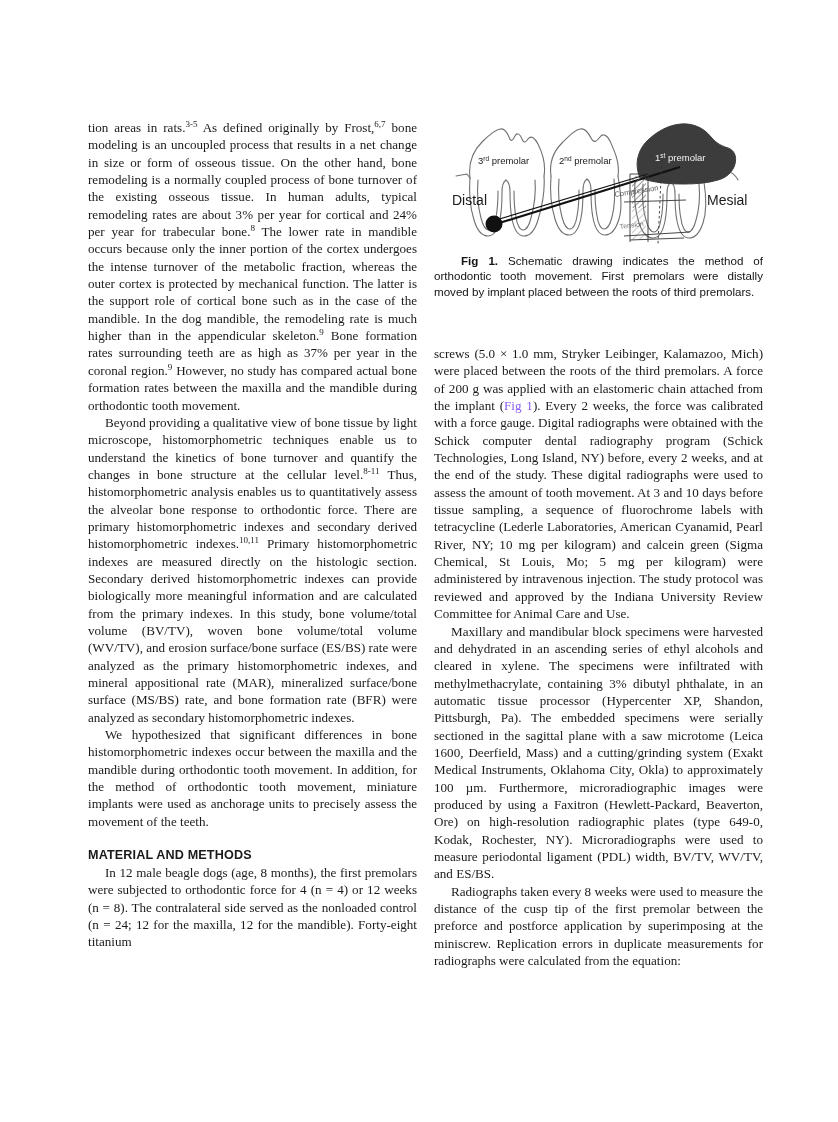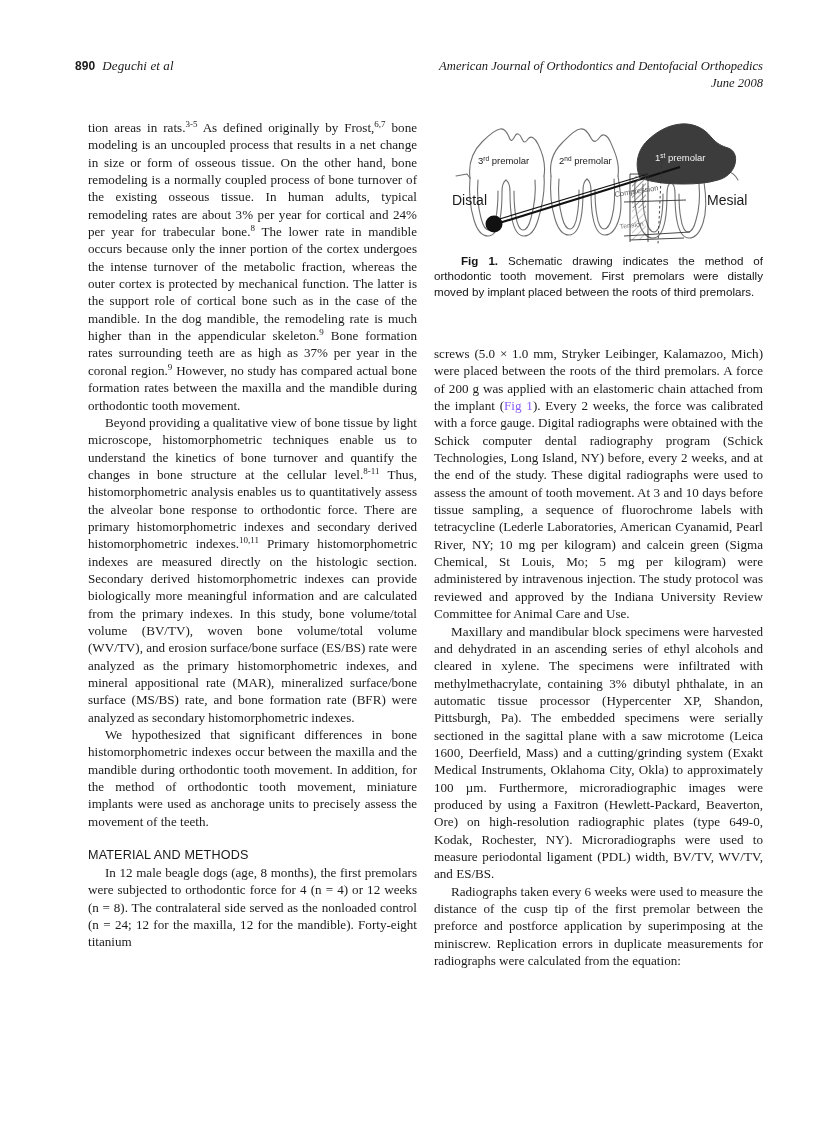--- a/index.html
+++ b/index.html
@@ -90,21 +90,21 @@
 
   a.xref {
     color: #8b5cf6;
     text-decoration: none;
   }
 
   h2.section {
     margin: 18px 0 2px 0;
     font-family: "Liberation Sans", sans-serif;
     font-size: 12.6px;
-    font-weight: normal;
+    font-weight: bold;
     letter-spacing: 0.15px;
     text-indent: 0;
     text-align: left;
   }
 
   
   .figure-block {
     position: absolute;
     left: 434px;
     top: 112px;
@@ -126,29 +126,20 @@
     text-align: justify;
     color: #141414;
   }
   .figcaption .figlabel { font-weight: bold; padding-left: 27px; }
 </style>
 </head>
 <body>
 
 <div class="page">
 
-  <div class="runhead">
-    <div class="runhead-left">
-      <span class="runhead-pageno">890</span><span class="runhead-author">Deguchi et al</span>
-    </div>
-    <div class="runhead-right">
-      <span>American Journal of Orthodontics and Dentofacial Orthopedics</span>
-      <span class="jdate">June 2008</span>
-    </div>
-  </div>
 
   <div class="figure-block">
     <div class="figure-art">
       <svg width="329" height="133" viewBox="0 0 329 133" xmlns="http://www.w3.org/2000/svg">
         <rect x="0" y="0" width="329" height="133" fill="#ffffff"></rect>
 
         <g fill="none" stroke="#707070" stroke-width="1.1" stroke-linejoin="round" stroke-linecap="round">
 
           <path d="M22 64 L33 62 L36 66"></path>
 
@@ -253,16 +244,16 @@
 
     <p class="body">In 12 male beagle dogs (age, 8 months), the first premolars were subjected to orthodontic force for 4 (n = 4) or 12 weeks (n = 8). The contralateral side served as the nonloaded control (n = 24; 12 for the maxilla, 12 for the mandible). Forty-eight titanium</p>
   </div>
 
   <div class="col col-right" style="top: 345px;">
 
     <p class="body noindent"><span>screws (5.0 × 1.0 mm, Stryker Leibinger, Kalamazoo, Mich) were placed between the roots of the third premolars. A force of 200 g was applied with an elastomeric chain attached from the implant (</span><a class="xref" href="#">Fig 1</a><span>). Every 2 weeks, the force was calibrated with a force gauge. Digital radiographs were obtained with the Schick computer dental radiography program (Schick Technologies, Long Island, NY) before, every 2 weeks, and at the end of the study. These digital radiographs were used to assess the amount of tooth movement. At 3 and 10 days before tissue sampling, a sequence of fluorochrome labels with tetracycline (Lederle Laboratories, American Cyanamid, Pearl River, NY; 10 mg per kilogram) and calcein green (Sigma Chemical, St Louis, Mo; 5 mg per kilogram) were administered by intravenous injection. The study protocol was reviewed and approved by the Indiana University Review Committee for Animal Care and Use.</span></p>
 
     <p class="body">Maxillary and mandibular block specimens were harvested and dehydrated in an ascending series of ethyl alcohols and cleared in xylene. The specimens were infiltrated with methylmethacrylate, containing 3% dibutyl phthalate, in an automatic tissue processor (Hypercenter XP, Shandon, Pittsburgh, Pa). The embedded specimens were serially sectioned in the sagittal plane with a saw microtome (Leica 1600, Deerfield, Mass) and a cutting/grinding system (Exakt Medical Instruments, Oklahoma City, Okla) to approximately 100 µm. Furthermore, microradiographic images were produced by using a Faxitron (Hewlett-Packard, Beaverton, Ore) on high-resolution radiographic plates (type 649-0, Kodak, Rochester, NY). Microradiographs were used to measure periodontal ligament (PDL) width, BV/TV, WV/TV, and ES/BS.</p>
 
-    <p class="body">Radiographs taken every 6 weeks were used to measure the distance of the cusp tip of the first premolar between the preforce and postforce application by superimposing at the miniscrew. Replication errors in duplicate measurements for radiographs were calculated from the equation:</p>
+    <p class="body">Radiographs taken every 8 weeks were used to measure the distance of the cusp tip of the first premolar between the preforce and postforce application by superimposing at the miniscrew. Replication errors in duplicate measurements for radiographs were calculated from the equation:</p>
   </div>
 
 </div>
 
 </body></html>

